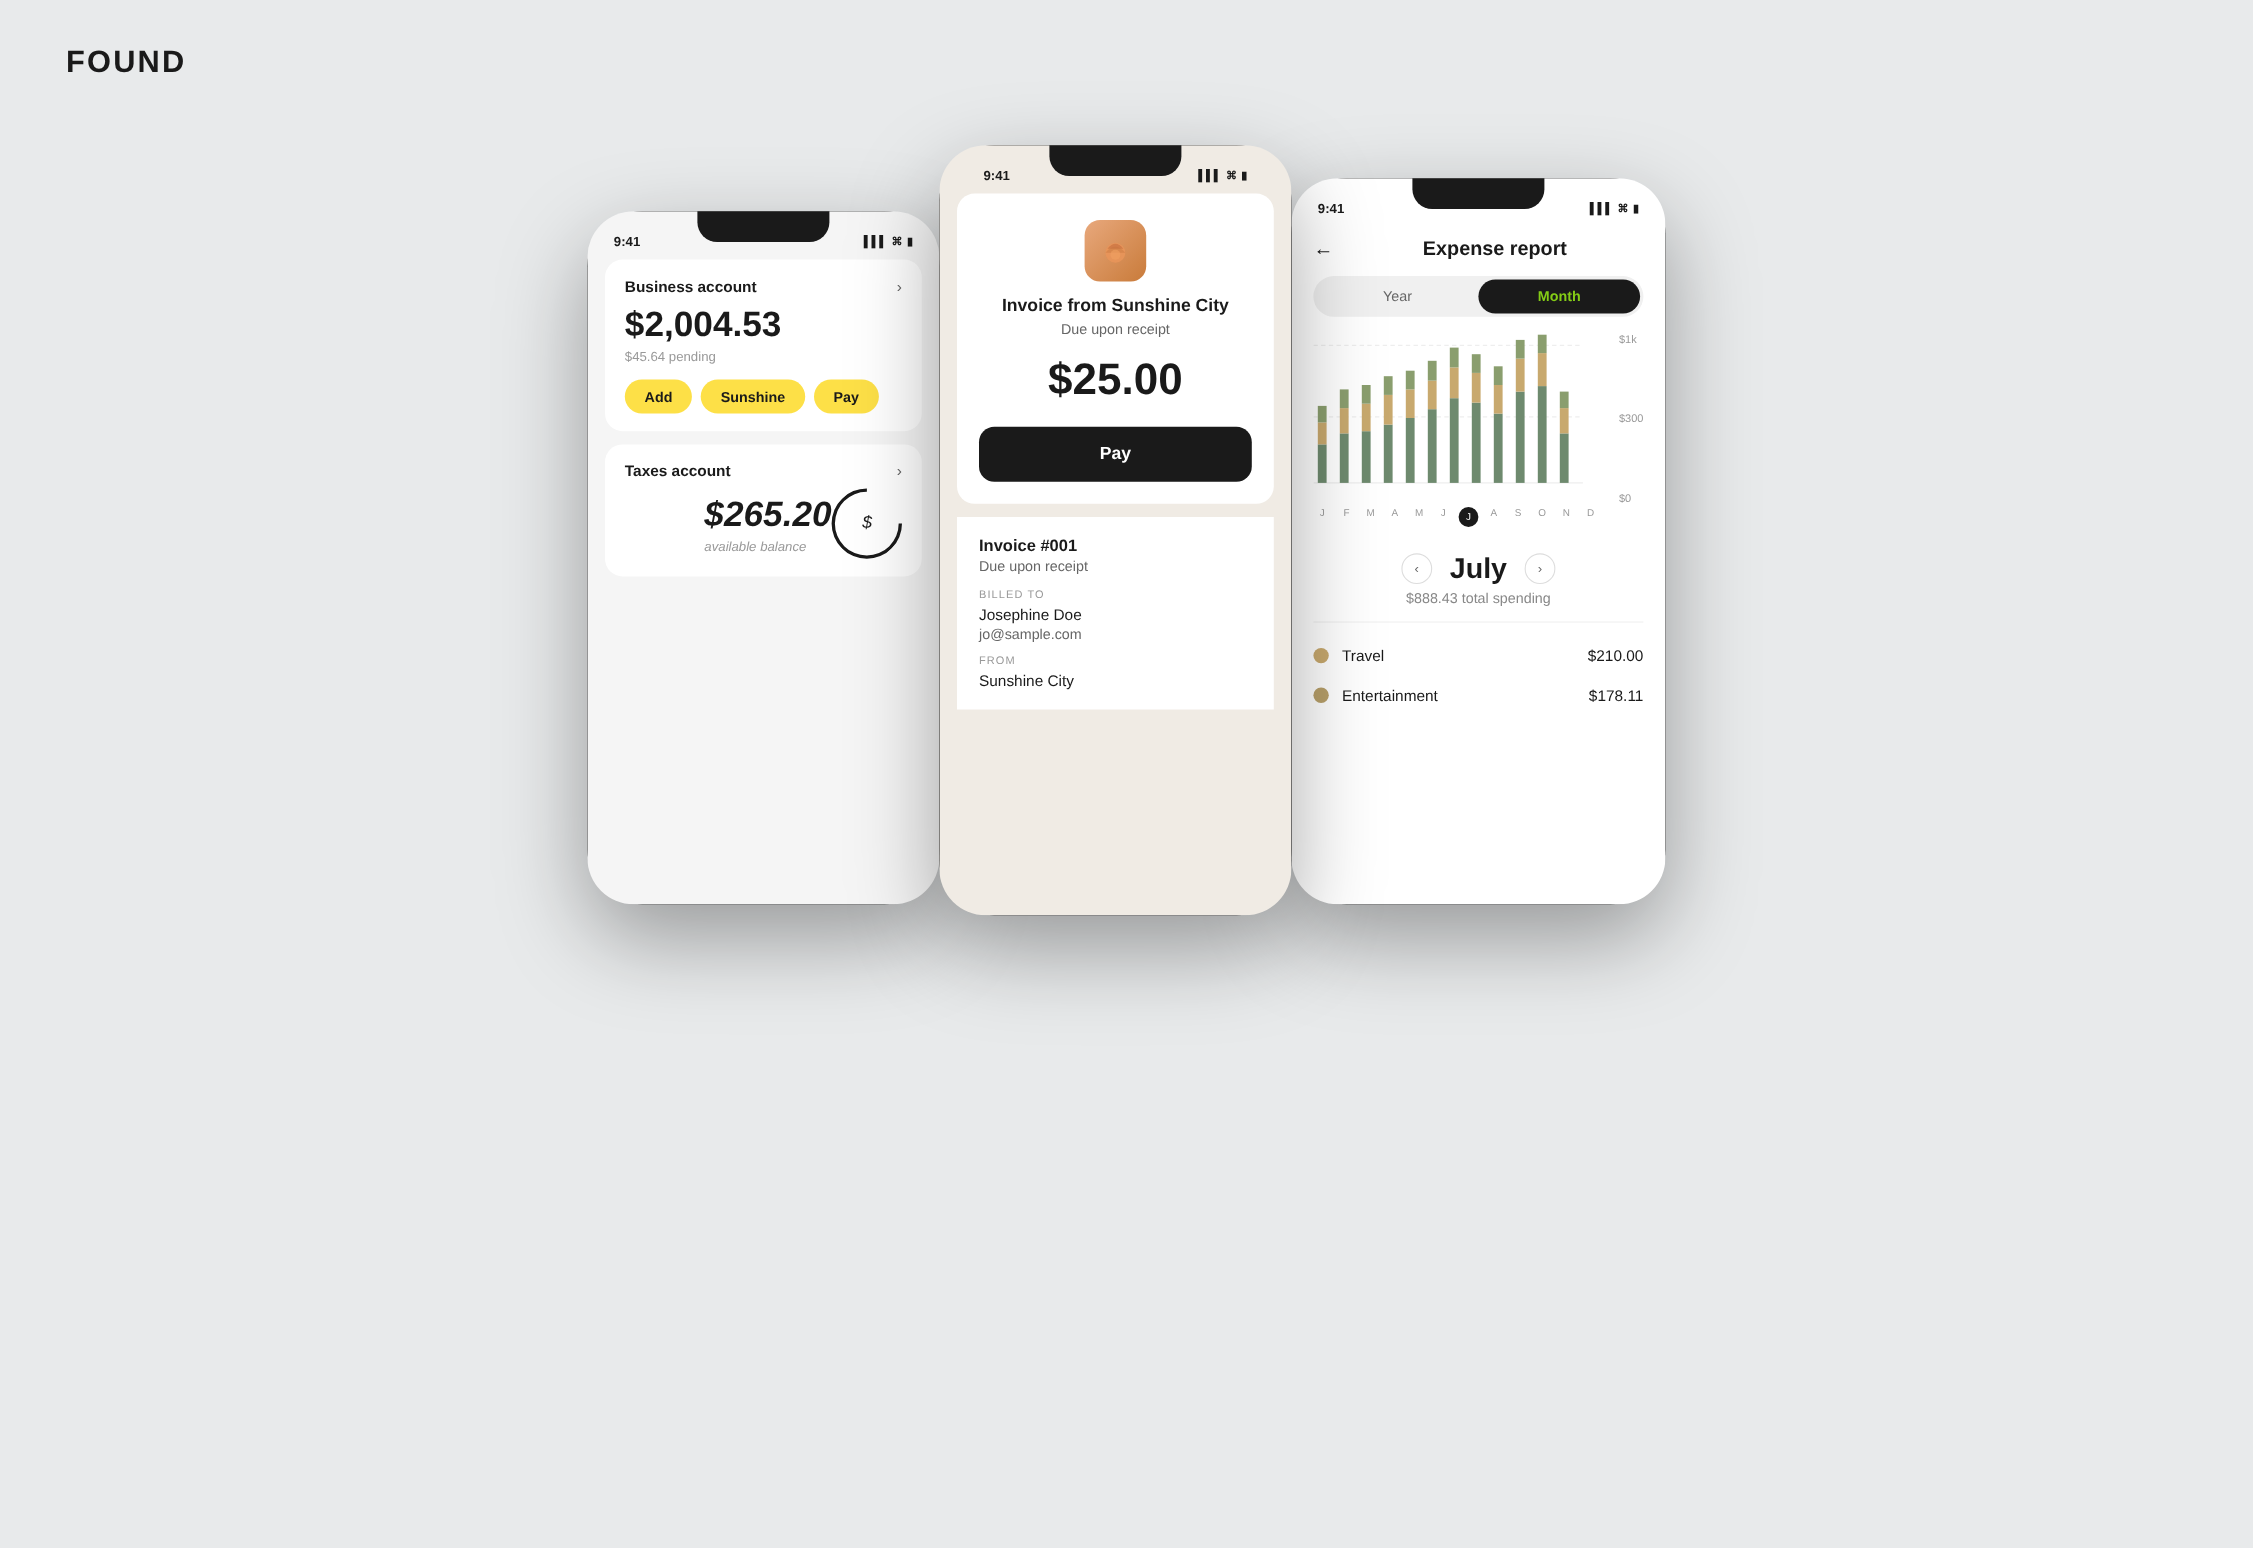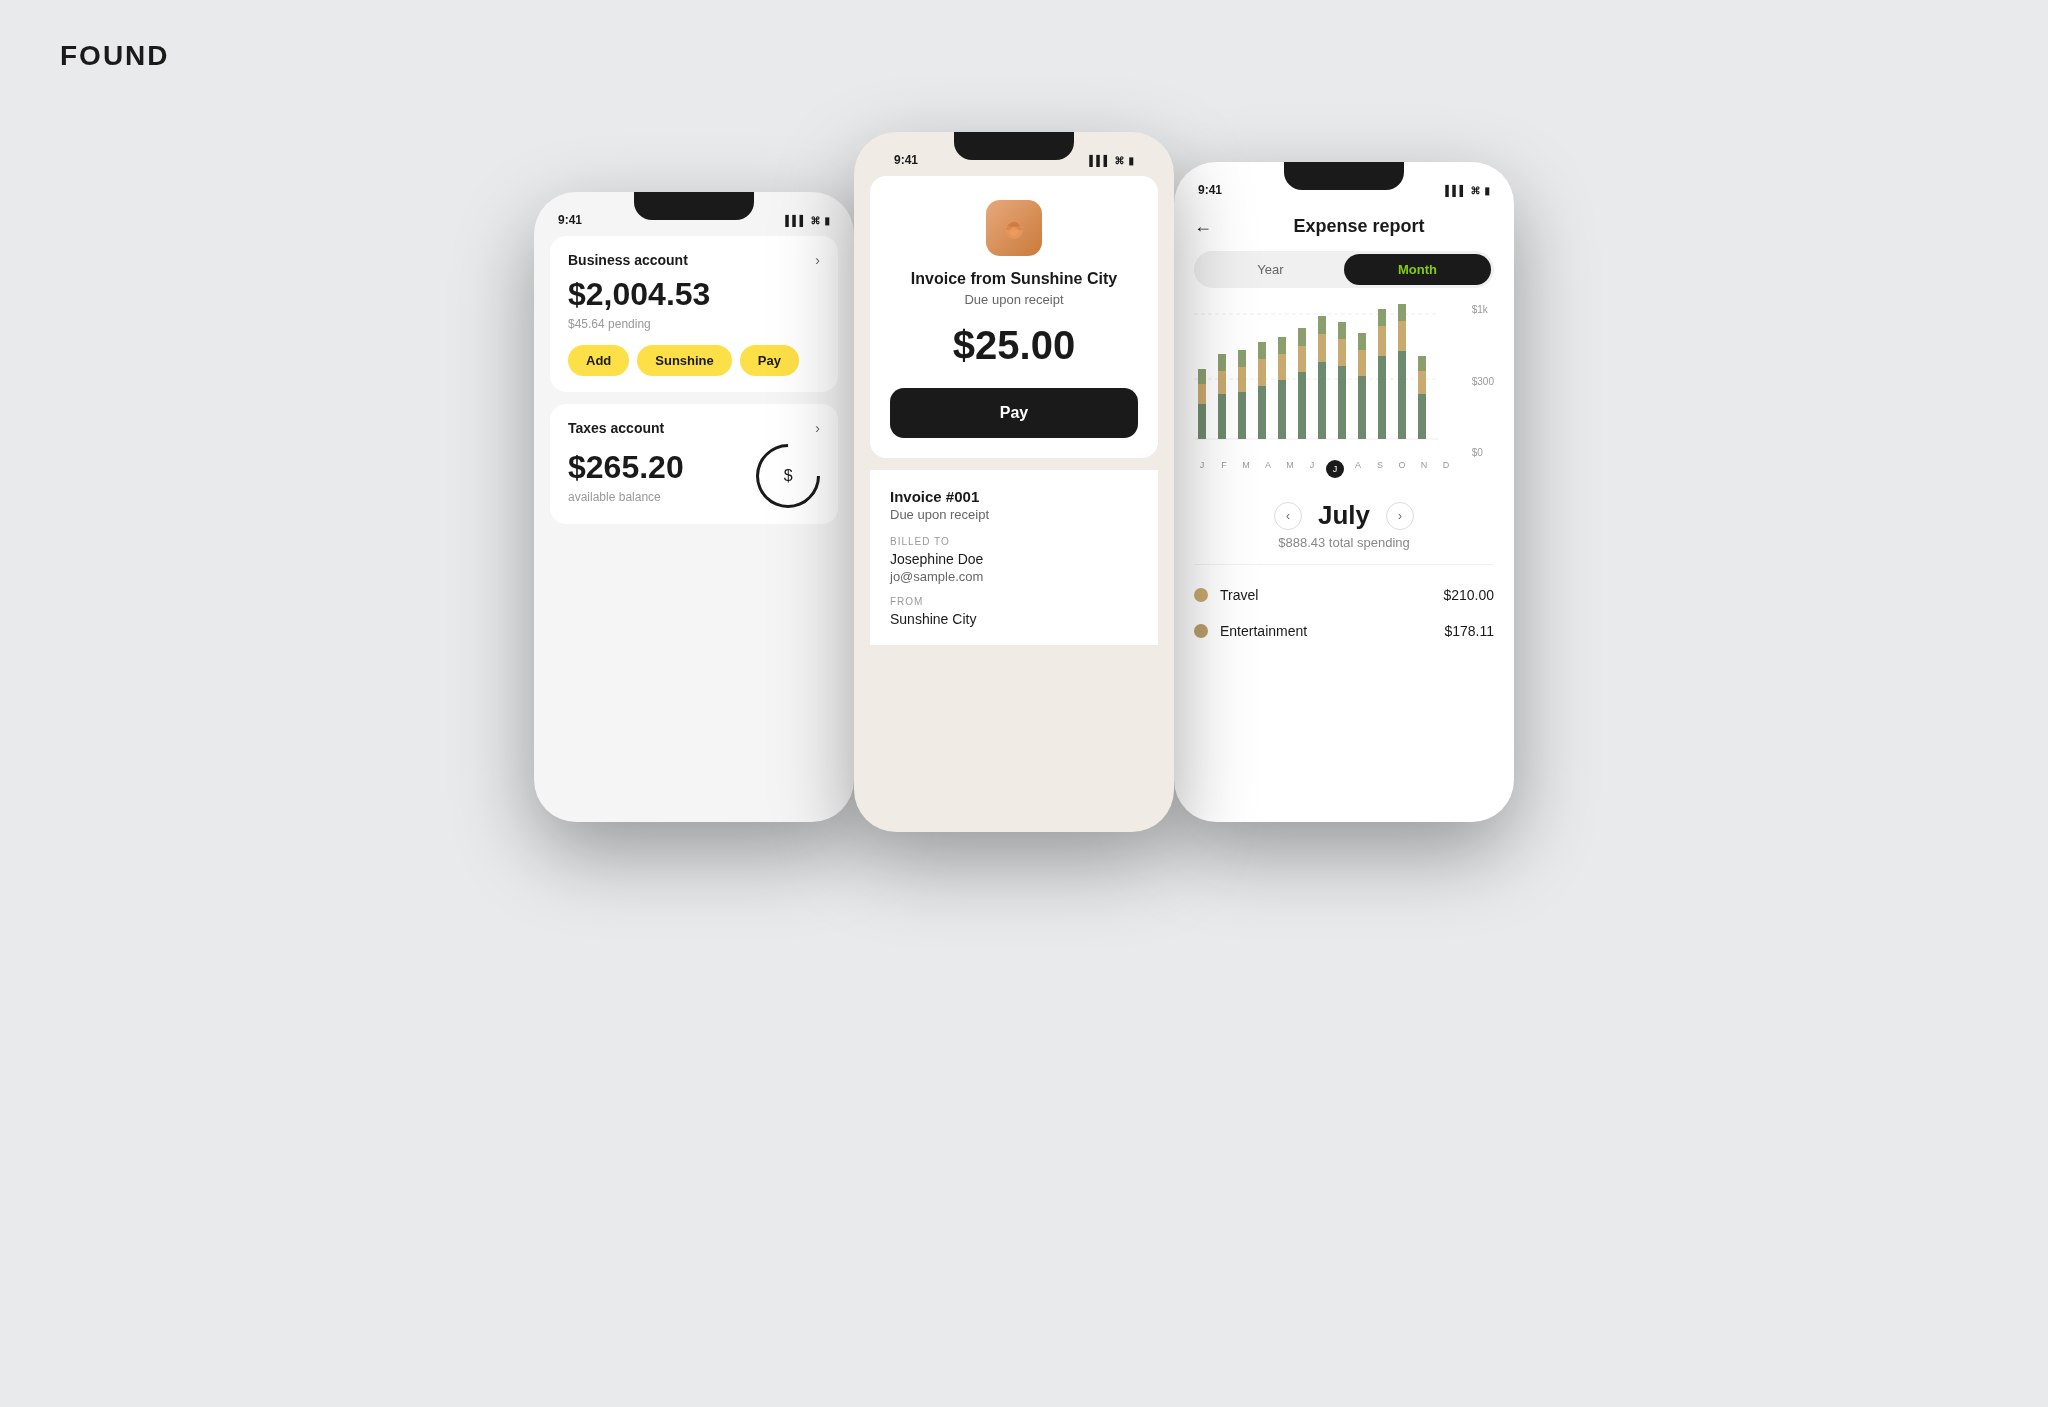--- a/index.html
+++ b/index.html
@@ -169,22 +169,23 @@
 
     .taxes-card {
       background: #fff;
       border-radius: 16px;
       margin: 0 16px;
       padding: 16px 18px;
     }
 
     .taxes-bottom {
       display: flex;
-      justify-content: space-between;
-      align-items: center;
+      justify-content: flex-end;
+      align-items: center;
+      font-style: italic;
     }
 
     .taxes-balance-area {}
     .taxes-balance { font-size: 32px; font-weight: 700; color: #1a1a1a; margin-bottom: 4px; }
     .taxes-label { font-size: 12px; color: #999; }
 
     .circle-icon {
       width: 64px;
       height: 64px;
       border-radius: 50%;

